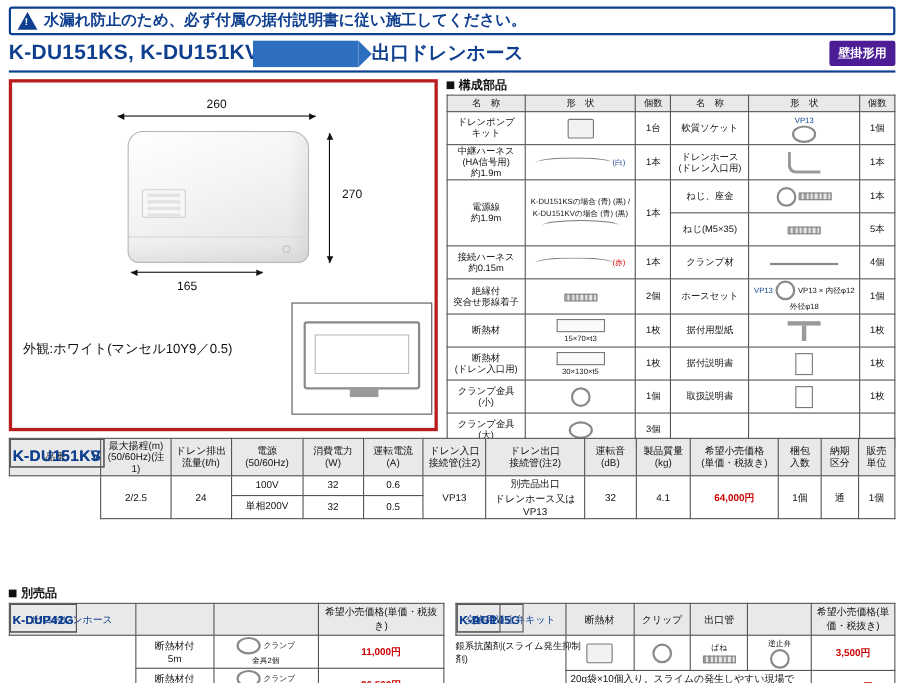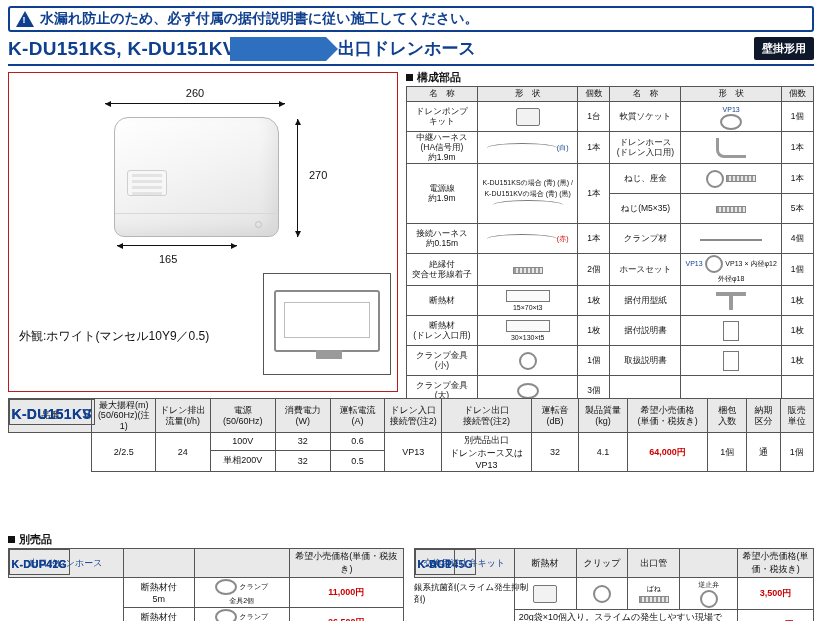--- a/index.html
+++ b/index.html
@@ -42,27 +42,27 @@
   }
   .arrow::after{
     content:""; position:absolute; right:-12px; top:0; width:0;height:0;
     border-top:12px solid transparent;border-bottom:12px solid transparent;border-left:12px solid #2f6fc0;
   }
   .kitname{
     position:absolute; left:330px; top:2px; height:22px; line-height:22px;
     font-size:17px; font-weight:bold; color:#0f3f8f;
   }
   .wallbadge{
-    position:absolute; right:0; top:1px; background:#0f172a; color:#fff;
+    position:absolute; right:0; top:1px; background:#4c1d95; color:#fff;
     font-size:11px; font-weight:bold; padding:4px 8px; border-radius:2px;
   }
   .titlerule{ position:absolute; left:8px; top:64px; width:806px; height:2px; background:#0f3f8f; }
 
   
-  .prodbox{ position:absolute; left:8px; top:72px; width:390px; height:320px; border:1px solid #b91c1c; background:#fff; }
+  .prodbox{ position:absolute; left:8px; top:72px; width:390px; height:320px; border:3px solid #b91c1c; background:#fff; }
   .dimtop { position:absolute; left:96px; top:14px; width:180px; font-size:11px; text-align:center; color:#111; }
   .dimline-h { position:absolute; left:96px; top:30px; width:180px; border-top:1px solid #111; }
   .dimline-h::before, .dimline-h::after{ content:""; position:absolute; top:-3px; width:0;height:0;
     border-top:3px solid transparent;border-bottom:3px solid transparent; }
   .dimline-h::before{ left:0; border-right:6px solid #111; }
   .dimline-h::after{ right:0; border-left:6px solid #111; }
 
   .unit {
     position:absolute; left:105px; top:44px; width:165px; height:120px;
     background:linear-gradient(160deg,#ffffff 0%,#f4f4f4 45%,#e2e2e2 100%);
@@ -81,21 +81,21 @@
   .dimline-v::before{ top:0; border-bottom:6px solid #111; }
   .dimline-v::after{ bottom:0; border-top:6px solid #111; }
 
   .dimbottom{ position:absolute; left:150px; top:180px; font-size:11px; }
   .dimline-h2{ position:absolute; left:108px; top:172px; width:120px; border-top:1px solid #111; }
   .dimline-h2::before, .dimline-h2::after{ content:""; position:absolute; top:-3px; width:0;height:0;
     border-top:3px solid transparent;border-bottom:3px solid transparent; }
   .dimline-h2::before{ left:0; border-right:6px solid #111; }
   .dimline-h2::after{ right:0; border-left:6px solid #111; }
 
-  .colorlabel{ position:absolute; left:10px; top:234px; font-size:12px;margin-top:21px; }
+  .colorlabel{ position:absolute; left:10px; top:234px; font-size:12px; }
 
   .subbox{ position:absolute; left:254px; top:200px; width:128px; height:102px; border:1px solid #555; background:#fff; }
   .bracket{ position:absolute; left:10px; top:16px; width:106px; height:62px; border:2px solid #8a8a8a; border-radius:3px; background:#fff;}
   .bracket .inner{ position:absolute; left:8px; top:10px; right:8px; bottom:12px; border:1px solid #bdbdbd; }
   .bracket .tab{ position:absolute; left:40px; bottom:-9px; width:26px; height:9px; background:#9a9a9a; }
 
   
   .sec-parts{ position:absolute; left:406px; top:70px; font-size:11px; font-weight:bold; }
   .sec-parts .sq{ display:inline-block; width:7px;height:7px; background:#111; margin-right:4px; }
   table.parts{ position:absolute; left:406px; top:86px; width:408px; border-collapse:collapse; }

